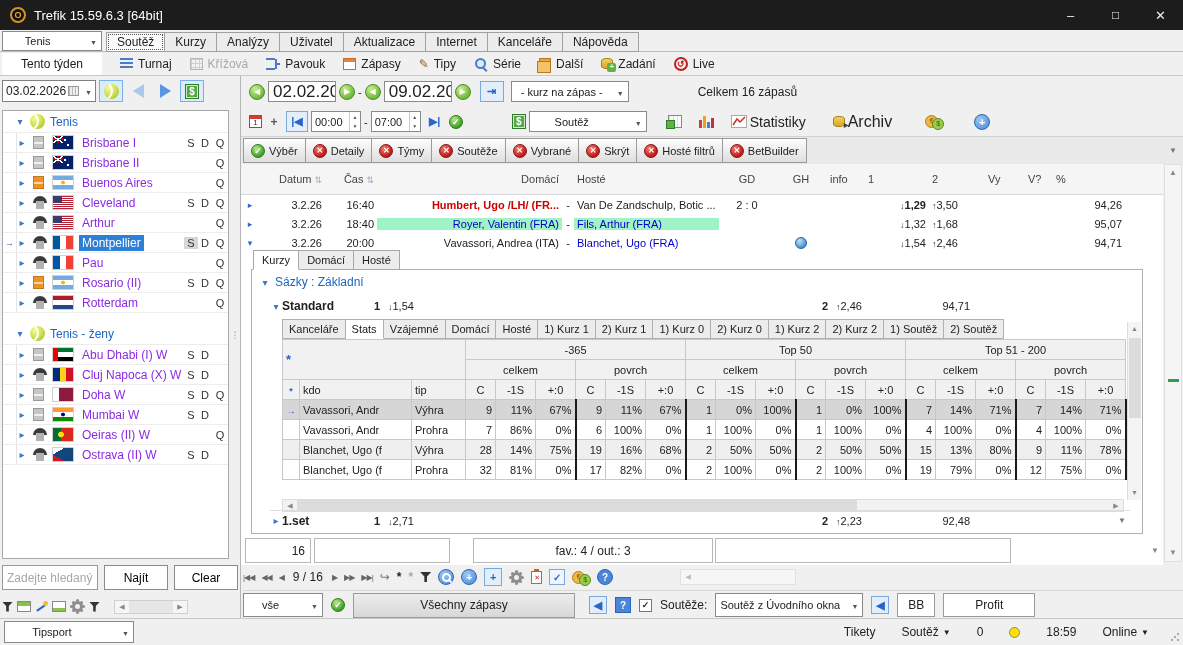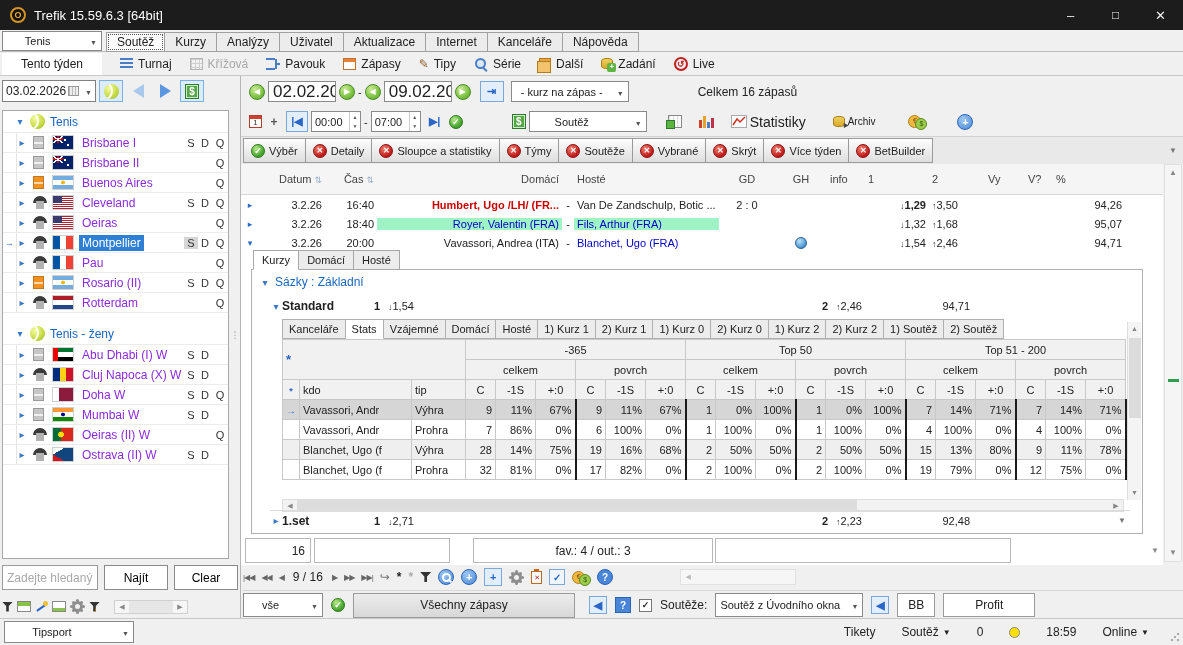--- a/index.html
+++ b/index.html
@@ -399,21 +399,21 @@
         <span class="sdq">D</span>
         <span class="sdq">Q</span>
       </div>
       <div class="tree-row">
         <span class="tree-gutter"></span>
         <span class="chev">▸</span>
         <span style="display: flex;">
           <span class="troph"></span>
         </span>
         <span class="flag flag-us"></span>
-        <span class="tree-name">Oeiras</span>
+        <span class="tree-name">Arthur</span>
         <span class="sdq s-cell"></span>
         <span class="sdq"></span>
         <span class="sdq">Q</span>
       </div>
       <div class="tree-row selected">
         <span class="tree-gutter">→</span>
         <span class="chev">▸</span>
         <span style="display: flex;">
           <span class="troph"></span>
         </span>
@@ -610,58 +610,54 @@
       </div>
     <span class="ic-tablegreen" style="margin-left:18px"></span>
     <span class="ic-bars" style="margin-left:14px"></span>
     <span class="ic-chartline" style="margin-left:14px">
         <svg width="14" height="11" viewBox="0 0 14 11">
           <polyline points="1,9 5,3 8,6 13,1" stroke="#d03020" fill="none" stroke-width="1.5"></polyline>
         </svg>
       </span>
     <span class="lbl" style="font-size:14px">Statistiky</span>
     <span class="ic-db cursor" style="margin-left:24px"></span>
-    <span class="lbl" style="font-size:10px">Archiv</span>
+    <span class="lbl" style="font-size:16px">Archiv</span>
     <span class="coins" style="margin-left:30px"></span>
     <span class="ic-plusc" style="margin-left:28px"></span>
   </div>
 
   <div class="m-filter">
     <div id="filter-buttons">
         <div class="fbtn">
           <span class="okcirc"></span>
           <span>Výběr</span>
         </div>
         <div class="fbtn">
           <span class="xcirc"></span>
           <span>Detaily</span>
         </div>
         <div class="fbtn">
           <span class="xcirc"></span>
-          <span>Sloupce a statistiky</span>
-        </div>
-        <div class="fbtn">
-          <span class="xcirc"></span>
           <span>Týmy</span>
         </div>
         <div class="fbtn">
           <span class="xcirc"></span>
           <span>Soutěže</span>
         </div>
         <div class="fbtn">
           <span class="xcirc"></span>
           <span>Vybrané</span>
         </div>
         <div class="fbtn">
           <span class="xcirc"></span>
           <span>Skrýt</span>
         </div>
         <div class="fbtn">
           <span class="xcirc"></span>
-          <span>Více týden</span>
+          <span>Hosté filtrů</span>
         </div>
         <div class="fbtn">
           <span class="xcirc"></span>
           <span>BetBuilder</span>
         </div>
       </div>
     <span class="fdrop">▼</span>
   </div>
 
   <div class="content-white">

